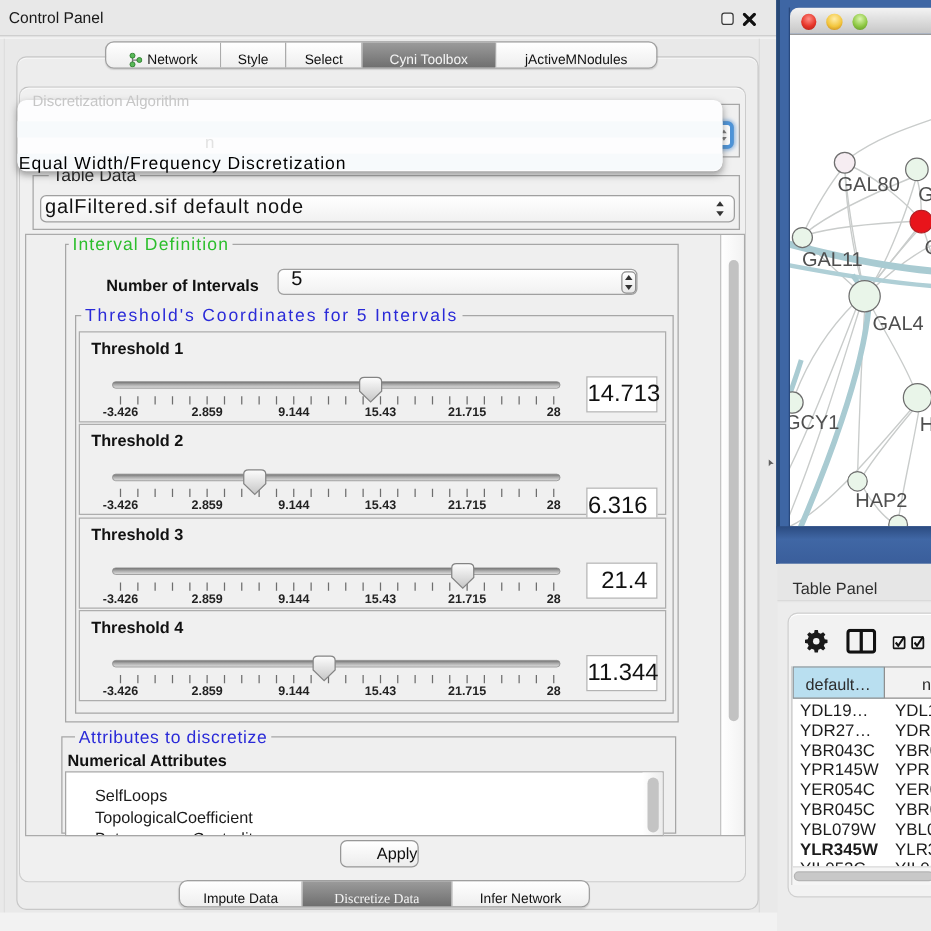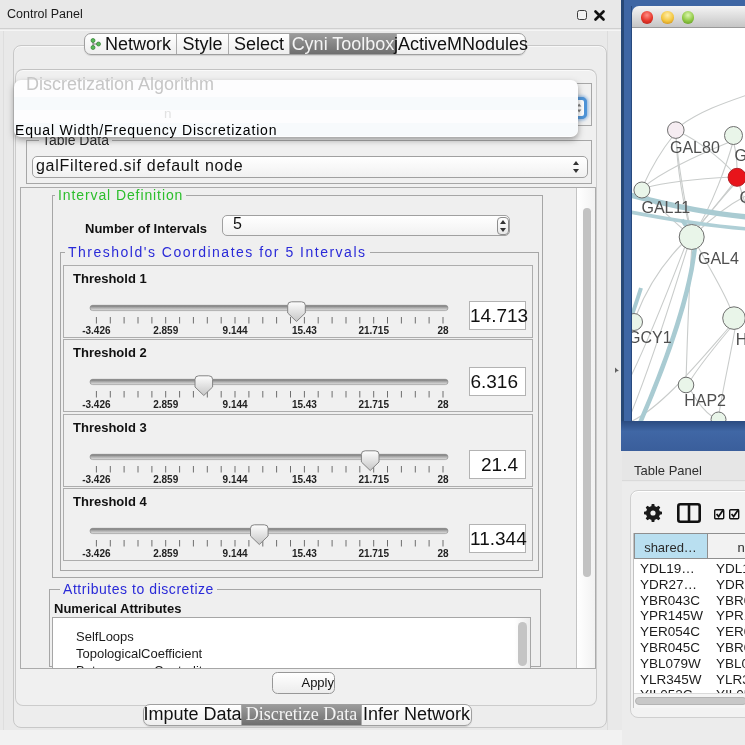--- a/index.html
+++ b/index.html
@@ -7,21 +7,21 @@
   #root { position:relative; width:745px; height:745px; background:#E9E9E9; overflow:hidden; }
   .abs { position:absolute; }
   .grp { position:absolute; border:1px solid #A6A6A6; }
   .grp > .gl { position:absolute; top:-8px; left:4px; background:#EFEFEF; padding:0 3px; font-size:14px; color:#1E1E1E; line-height:15px; white-space:nowrap; }
   .combo { position:absolute; border:1px solid #A0A0A0; border-radius:5px; background:linear-gradient(#FFFFFF,#F1F1F1); font-size:16px; letter-spacing:0.7px; color:#111; }
   .combo .ct { position:absolute; left:3px; top:calc(50% - 1.5px); transform:translateY(-50%); white-space:nowrap; }
   .spin { position:absolute; right:7px; top:50%; transform:translateY(-50%); width:7px; height:12px; }
   .spin:before { content:""; position:absolute; top:0; left:0; border-left:3.5px solid transparent; border-right:3.5px solid transparent; border-bottom:4.5px solid #333; }
   .spin:after { content:""; position:absolute; bottom:0; left:0; border-left:3.5px solid transparent; border-right:3.5px solid transparent; border-top:4.5px solid #333; }
   .seg { position:absolute; display:flex; height:22px; border:1px solid #9F9F9F; border-radius:7px; background:linear-gradient(#FFFFFF,#EEEEEE); box-shadow:0 1px 1px rgba(0,0,0,0.12); }
-  .seg .s { display:flex; align-items:center; justify-content:center; font-size:18px; color:#111; border-right:1px solid #ABABAB; white-space:nowrap; }
+  .seg .s { display:flex; align-items:flex-end; justify-content:center; font-size:11px; color:#111; border-right:1px solid #ABABAB; white-space:nowrap; }
   .seg .s:last-child { border-right:none; }
   .seg .sel { background:linear-gradient(#9B9B9B,#6F6F6F); color:#F4F4F4; }
   .seg .s.first { border-radius:6px 0 0 6px; }
   .seg .s.last { border-radius:0 6px 6px 0; }
   .tbox { position:absolute; border:1px solid #ADADAD; background:#F0F0F0; }
   .tlab { position:absolute; left:9px; top:5px; font-weight:bold; font-size:13px; color:#111; }
   .vfield { position:absolute; width:57px; height:29px; background:#FFF; border:1px solid #B3B3B3; font-size:19px; color:#111; text-align:right; padding-right:7px; }
   .slbl { position:absolute; font-size:10px; font-weight:bold; color:#222; width:44px; text-align:center; }
 </style>
 </head>
@@ -190,21 +190,21 @@
         <line x1="343.1" y1="23" x2="343.1" y2="29.5" stroke="#6E6E6E" stroke-width="1"></line>
         <line x1="357.0" y1="23" x2="357.0" y2="29.5" stroke="#6E6E6E" stroke-width="1"></line>
     <path d="M 109.0 19 L 109.0 11.3 Q 109.0 7.8 112.8 7.8 L 122.8 7.8 Q 126.6 7.8 126.6 11.3 L 126.6 19 L 117.8 27.5 Z" fill="url(#thg)" stroke="#848484" stroke-width="1"></path>
   </svg>
   <div class="slbl" style="left:10.4px;top:59px;">-3.426</div>
   <div class="slbl" style="left:79.7px;top:59px;">2.859</div>
   <div class="slbl" style="left:149.1px;top:59px;">9.144</div>
   <div class="slbl" style="left:218.4px;top:59px;">15.43</div>
   <div class="slbl" style="left:287.7px;top:59px;">21.715</div>
   <div class="slbl" style="left:357.0px;top:59px;">28</div>
-  <div class="vfield" style="left:405px;top:27px;line-height:27px;">6.316</div>
+  <div class="vfield" style="left:405px;top:50px;line-height:27px;">6.316</div>
 </div>
 <div class="tbox" style="left:63px;top:414px;width:470px;height:73px;">
   <div class="tlab">Threshold 3</div>
   <svg style="position:absolute;left:22px;top:28px;" width="452" height="40" viewBox="0 0 452 40">
     <defs>
           <linearGradient id="thg" x1="0" y1="0" x2="0" y2="1">
             <stop offset="0" stop-color="#FDFDFD"></stop>
             <stop offset="1" stop-color="#C6C6C6"></stop>
           </linearGradient>
         </defs>
@@ -328,21 +328,21 @@
 
   <svg class="abs" style="left:614px;top:367px;" width="6" height="8" viewBox="0 0 6 8">
       <path d="M1 6 L1 0.5 L5 4 L2.8 4.2 Z" fill="#606060"></path>
     </svg>
 
   <div class="abs" style="left:14px;top:80px;width:564px;height:57px;background:#FDFDFE;border-radius:7px;box-shadow:0 3px 6px rgba(70,70,70,0.5);"></div>
   <div class="abs" style="left:14px;top:97px;width:564px;height:13px;background:#F7FAFC;"></div>
   <div class="abs" style="left:14px;top:123px;width:564px;height:13px;background:#F7FAFC;border-radius:0 0 7px 7px;"></div>
   <div class="abs" style="left:164px;top:106px;font-size:13.5px;color:#E2E2E2;">n</div>
   <div class="abs" style="left:15px;top:121.5px;font-size:14px;letter-spacing:0.8px;color:#000;">Equal Width/Frequency Discretization</div>
-  <div class="abs" style="left:26px;top:74px;font-size:18px;color:#C6C6C6;">Discretization Algorithm</div>
+  <div class="abs" style="left:26px;top:74px;font-size:12px;color:#C6C6C6;">Discretization Algorithm</div>
 
   <div class="abs" style="left:621px;top:0;width:124px;height:451px;background:#3E66A4;"></div>
   <div class="abs" style="left:621px;top:0;width:3px;height:451px;background:#274876;"></div>
   <div class="abs" style="left:630.5px;top:5.5px;width:1px;height:416px;background:#28497E;"></div>
 
   <div class="abs" style="left:631.5px;top:6px;width:113.5px;height:21.5px;background:linear-gradient(#F4F4F4,#C6C6C6);border-bottom:1px solid #9A9A9A;border-radius:7px 0 0 0;"></div>
   <div class="abs" style="left:640.5px;top:11px;width:12.5px;height:12.5px;border-radius:50%;background:radial-gradient(circle at 50% 32%,#FF8E86,#E63529 55%,#C0281E 82%,#9E2018 100%);"></div>
   <div class="abs" style="left:661px;top:11px;width:12.5px;height:12.5px;border-radius:50%;background:radial-gradient(circle at 50% 32%,#FFEDA8,#F3C63E 55%,#D49A24 82%,#AA7A1A 100%);"></div>
   <div class="abs" style="left:681.5px;top:11px;width:12.5px;height:12.5px;border-radius:50%;background:radial-gradient(circle at 50% 32%,#DCF6AE,#8EC843 55%,#6FA52E 82%,#5C8C22 100%);"></div>
 
@@ -413,21 +413,21 @@
     <line x1="12" y1="1" x2="12" y2="19" stroke="#111" stroke-width="2.6"></line>
   </svg>
   <svg class="abs" style="left:714px;top:507px;" width="26" height="13" viewBox="0 0 26 13">
     <rect x="0.7" y="2.7" width="9" height="9" rx="1" fill="none" stroke="#111" stroke-width="1.4"></rect>
     <path d="M2.6 7 L4.6 9.6 L9.6 2.2" fill="none" stroke="#111" stroke-width="1.7"></path>
     <rect x="15.7" y="2.7" width="9" height="9" rx="1" fill="none" stroke="#111" stroke-width="1.4"></rect>
     <path d="M17.6 7 L19.6 9.6 L24.6 2.2" fill="none" stroke="#111" stroke-width="1.7"></path>
   </svg>
 
   <div class="abs" style="left:632.5px;top:532.5px;width:112.5px;height:175.5px;background:#FFF;overflow:hidden;border-left:1px solid #C2C2C2;">
-    <div style="position:absolute;left:0;top:0;width:74px;height:26px;background:#B9DFF0;border:1px solid #8F8F8F;font-size:13px;color:#2B2B2B;text-align:center;line-height:28px;">shared…</div>
+    <div style="position:absolute;left:0;top:0;width:74px;height:26px;background:#B9DFF0;border:1px solid #8F8F8F;font-size:13px;color:#2B2B2B;text-align:center;line-height:28px;">default…</div>
     <div style="position:absolute;left:74px;top:0;width:60px;height:26px;background:#F2F2F2;border-top:1px solid #8F8F8F;border-bottom:1px solid #8F8F8F;font-size:13px;color:#2B2B2B;line-height:28px;padding-left:30px;">n</div>
     <div style="position:absolute;left:0;top:28.6px;width:200px;font-size:13.5px;line-height:15.8px;color:#1C1C1C;">
       <div style="position:relative;height:15.8px;">
           <span style="position:absolute;left:6.5px;">YDL19…</span>
           <span style="position:absolute;left:82.5px;">YDL19</span>
         </div>
       <div style="position:relative;height:15.8px;">
           <span style="position:absolute;left:6.5px;">YDR27…</span>
           <span style="position:absolute;left:82.5px;">YDR27</span>
         </div>
@@ -445,21 +445,21 @@
         </div>
       <div style="position:relative;height:15.8px;">
           <span style="position:absolute;left:6.5px;">YBR045C</span>
           <span style="position:absolute;left:82.5px;">YBR04</span>
         </div>
       <div style="position:relative;height:15.8px;">
           <span style="position:absolute;left:6.5px;">YBL079W</span>
           <span style="position:absolute;left:82.5px;">YBL07</span>
         </div>
       <div style="position:relative;height:15.8px;">
-          <span style="position:absolute;left:6.5px;">YLR345W</span>
+          <span style="position:absolute;left:6.5px;font-weight:bold;">YLR345W</span>
           <span style="position:absolute;left:82.5px;">YLR34</span>
         </div>
       <div style="position:relative;height:15.8px;">
           <span style="position:absolute;left:6.5px;">YIL052C</span>
           <span style="position:absolute;left:82.5px;">YIL05</span>
         </div>
     </div>
     <div style="position:absolute;left:0;top:160.5px;width:112px;height:15px;background:#F5F5F5;border-top:1px solid #DADADA;"></div>
     <div style="position:absolute;left:1px;top:164px;width:112px;height:8px;background:#C8C8C8;border:1px solid #B4B4B4;border-radius:4px;"></div>
   </div>

